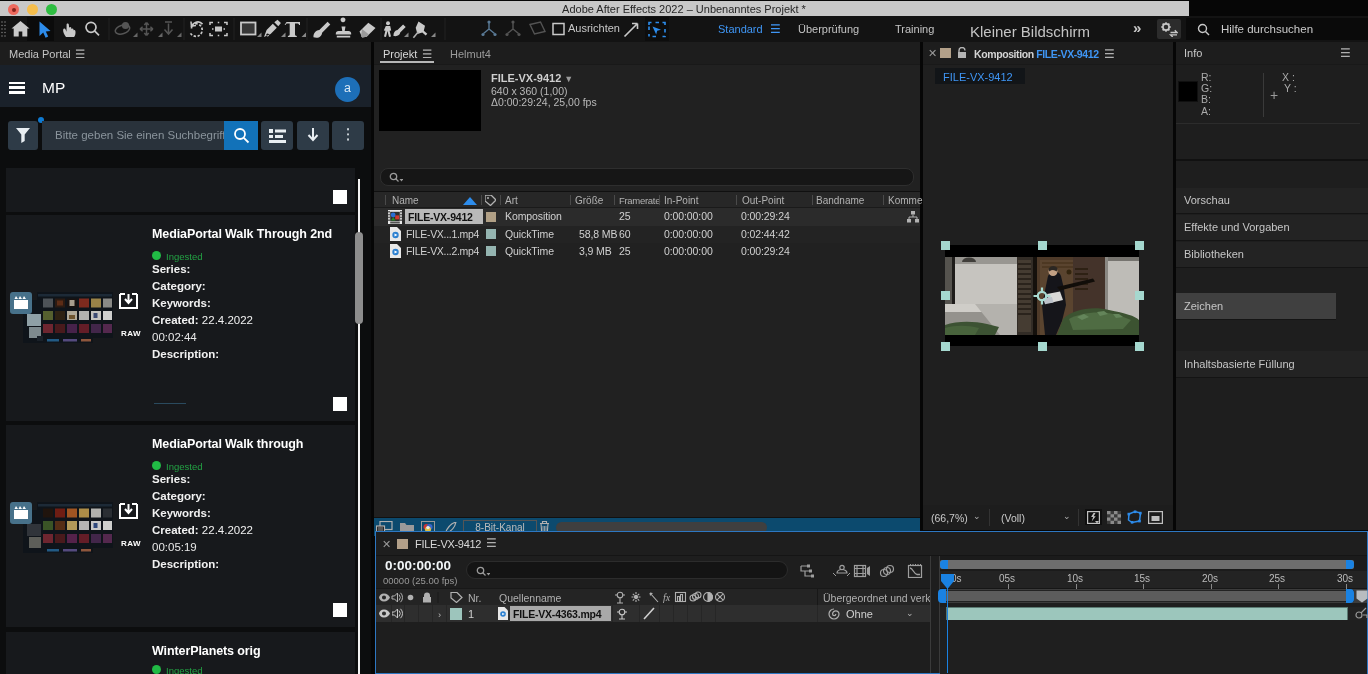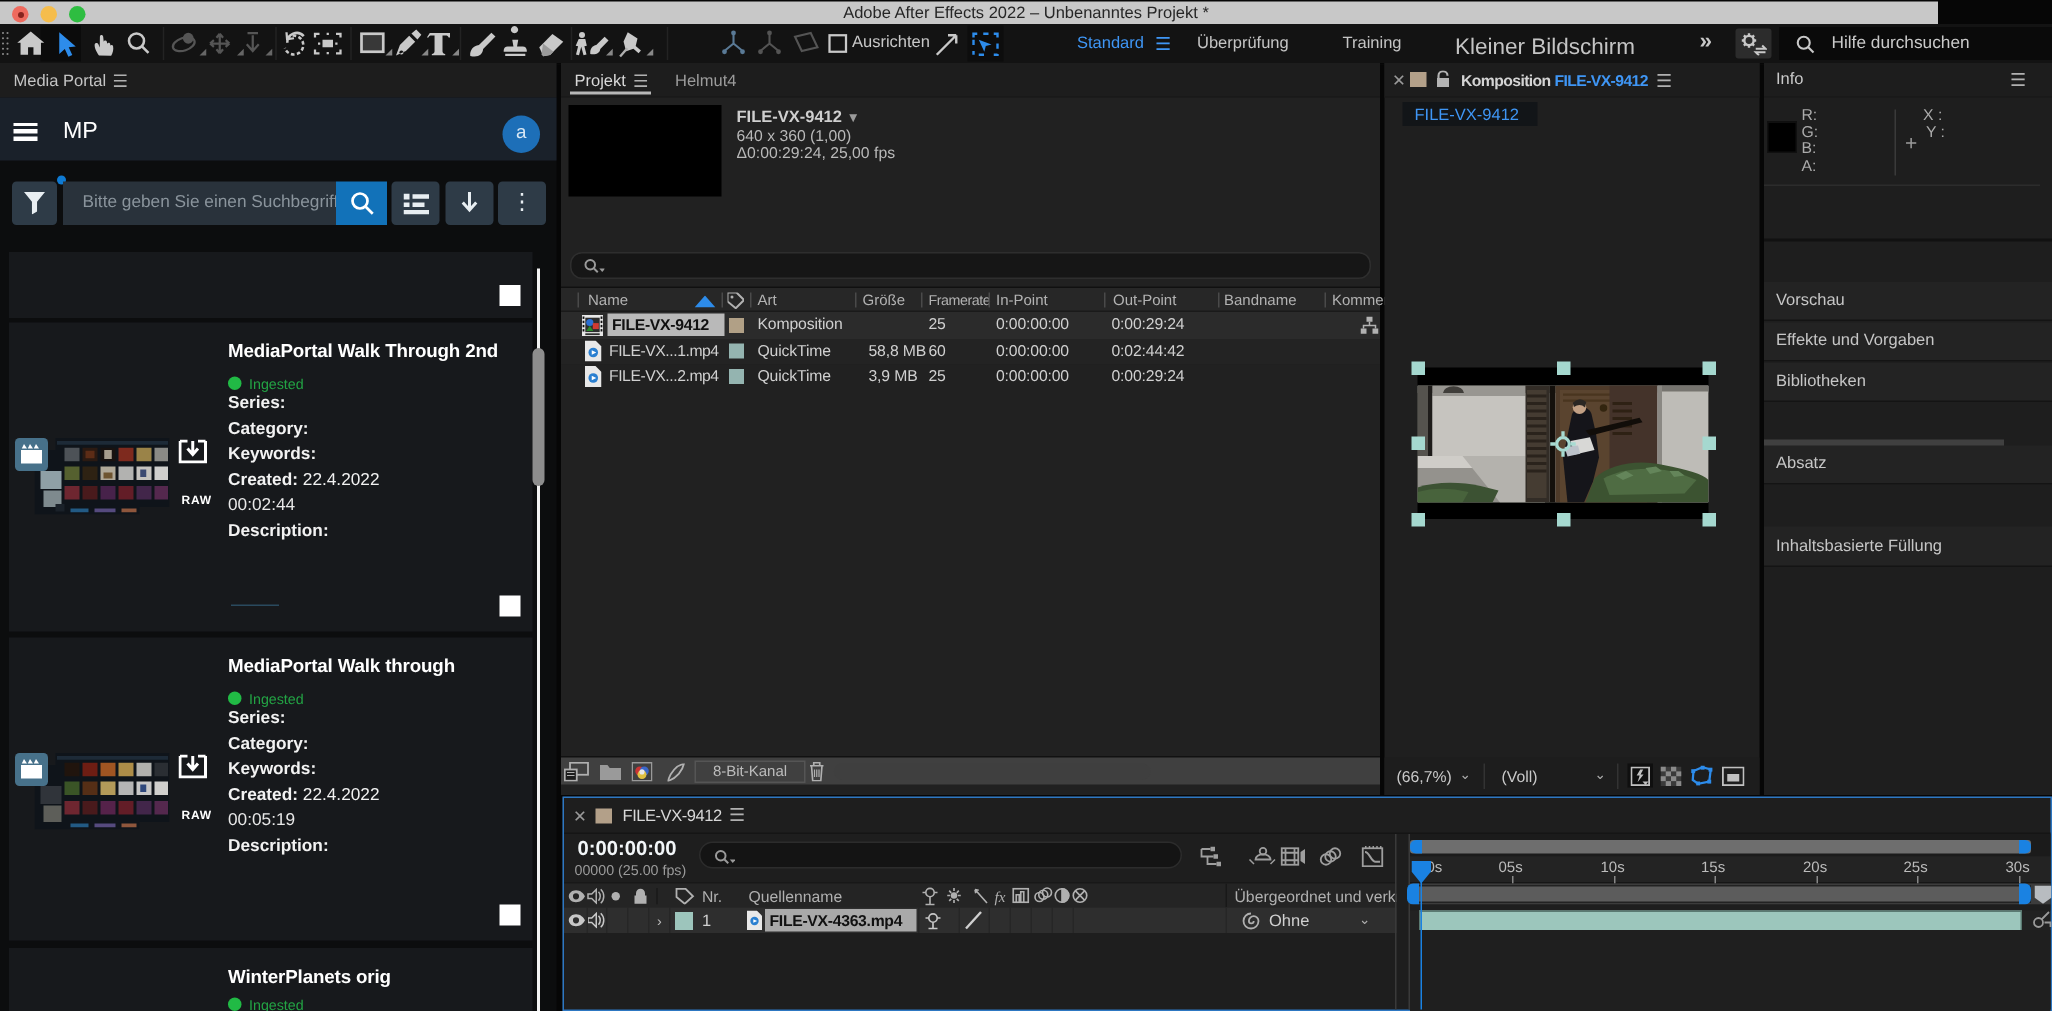--- a/index.html
+++ b/index.html
@@ -5,21 +5,21 @@
   html,body{margin:0;padding:0;}
   body{width:1368px;height:674px;position:relative;background:#060606;
        font-family:"Liberation Sans",sans-serif;overflow:hidden;
        -webkit-font-smoothing:antialiased;}
   .abs{position:absolute;}
   .txt{position:absolute;white-space:nowrap;}
 </style>
 </head>
 <body>
 
-<div class="abs" style="left:0;top:1px;width:1292px;height:16px;background:#c8c8c8;">
+<div class="abs" style="left:0;top:1px;width:1189px;height:16px;background:#c8c8c8;">
   <div class="abs" style="left:8px;top:3px;width:11px;height:11px;border-radius:50%;background:#ee6a5e;"></div>
   <div class="abs" style="left:11.5px;top:6.5px;width:4px;height:4px;border-radius:50%;background:#86231d;"></div>
   <div class="abs" style="left:27px;top:3px;width:11px;height:11px;border-radius:50%;background:#f5bd4c;"></div>
   <div class="abs" style="left:46px;top:3px;width:11px;height:11px;border-radius:50%;background:#2ebd41;"></div>
   <div class="txt" style="left:0;top:2px;width:1368px;text-align:center;font-size:11px;color:#262626;">Adobe After Effects 2022 – Unbenanntes Projekt *</div>
 </div>
 
 <div class="abs" id="toolbar" style="left:0;top:16px;width:1368px;height:26px;background:#131313;border-bottom:1px solid #060606;">
   <div class="abs" style="left:27px;top:1px;width:27px;height:24px;background:#0b0b0b;"></div>
   <div class="abs" style="left:645px;top:1px;width:24px;height:24px;background:#0d0d0d;"></div>
@@ -413,21 +413,21 @@
       </svg>
     <div class="txt" style="left:32px;top:1.5px;font-size:10.5px;letter-spacing:-0.3px;color:#d0d0d0;">FILE-VX...2.mp4</div>
     <div class="abs" style="left:112px;top:3px;width:10px;height:10px;background:#94b4b0;"></div>
     <div class="txt" style="left:131px;top:1.5px;font-size:10.5px;letter-spacing:-0.1px;color:#d0d0d0;">QuickTime</div>
     <div class="txt" style="left:205px;top:1.5px;font-size:10.5px;letter-spacing:-0.1px;color:#d0d0d0;">3,9 MB</div>
     <div class="txt" style="left:245px;top:1.5px;font-size:10.5px;letter-spacing:-0.1px;color:#d0d0d0;">25</div>
     <div class="txt" style="left:290px;top:1.5px;font-size:10.5px;letter-spacing:-0.1px;color:#d0d0d0;">0:00:00:00</div>
     <div class="txt" style="left:367px;top:1.5px;font-size:10.5px;letter-spacing:-0.1px;color:#d0d0d0;">0:00:29:24</div>
   </div>
 
-  <div class="abs" style="left:0;top:462px;width:546px;height:19px;background:#404040;border-top:1px solid #111;box-sizing:border-box;">
+  <div class="abs" style="left:0;top:475px;width:546px;height:19px;background:#0c4a6e;border-top:1px solid #111;box-sizing:border-box;">
     <svg class="abs" style="left:2px;top:3px;" width="17" height="13" viewBox="0 0 17 13">
       <rect x="4" y="0.5" width="12" height="8" fill="none" stroke="#b0b0b0" stroke-width="1.2"></rect>
       <rect x="0.5" y="5" width="8" height="7.5" fill="#1d1d1d" stroke="#b0b0b0" stroke-width="1.2"></rect>
       <path d="M2 7 h5 M2 9 h5" stroke="#b0b0b0" stroke-width="0.8"></path>
     </svg>
     <svg class="abs" style="left:26px;top:3px;" width="14" height="12" viewBox="0 0 14 12">
         <path d="M0 2 h5 l1.5 2 H14 v8 H0 Z" fill="#9a9a9a"></path>
       </svg>
     <svg class="abs" style="left:47px;top:3px;" width="14" height="13" viewBox="0 0 14 13">
       <rect x="0.5" y="0.5" width="13" height="12" fill="none" stroke="#999" stroke-width="1"></rect>
@@ -578,23 +578,20 @@
     </div>
   <div class="abs" style="left:0;top:173px;width:192px;height:26px;background:#232323;border-bottom:1px solid #141414;box-sizing:border-box;">
       <div class="txt" style="left:8px;top:6px;font-size:11px;color:#c6c6c6;">Effekte und Vorgaben</div>
     </div>
   <div class="abs" style="left:0;top:200px;width:192px;height:26px;background:#232323;border-bottom:1px solid #141414;box-sizing:border-box;">
       <div class="txt" style="left:8px;top:6px;font-size:11px;color:#c6c6c6;">Bibliotheken</div>
     </div>
   <div class="abs" style="left:0;top:227px;width:160px;height:27px;background:#404040;border-bottom:1px solid #141414;box-sizing:border-box;margin-top:24px;">
       <div class="txt" style="left:8px;top:7px;font-size:11px;color:#c6c6c6;">Zeichen</div>
     </div>
-  <div class="abs" style="left:0;top:255px;width:192px;height:26px;background:#232323;border-bottom:1px solid #141414;box-sizing:border-box;">
-      <div class="txt" style="left:8px;top:6px;font-size:11px;color:#c6c6c6;">Absatz</div>
-    </div>
   <div class="abs" style="left:0;top:309px;width:192px;height:27px;background:#232323;border-bottom:1px solid #141414;box-sizing:border-box;">
       <div class="txt" style="left:8px;top:7px;font-size:11px;color:#c6c6c6;">Inhaltsbasierte Füllung</div>
     </div>
 </div>
 
 <div class="abs" id="timeline" style="left:375px;top:531px;width:993px;height:143px;background:#1e1e1e;border:1px solid #2d77c2;box-sizing:border-box;">
 
   <div class="txt" style="left:6px;top:6px;font-size:11px;color:#9a9a9a;">✕</div>
   <div class="abs" style="left:21px;top:7px;width:11px;height:10px;background:#b3a089;"></div>
   <div class="txt" style="left:39px;top:6px;font-size:11px;color:#d8d8d8;letter-spacing:-0.3px;">FILE-VX-9412</div>

